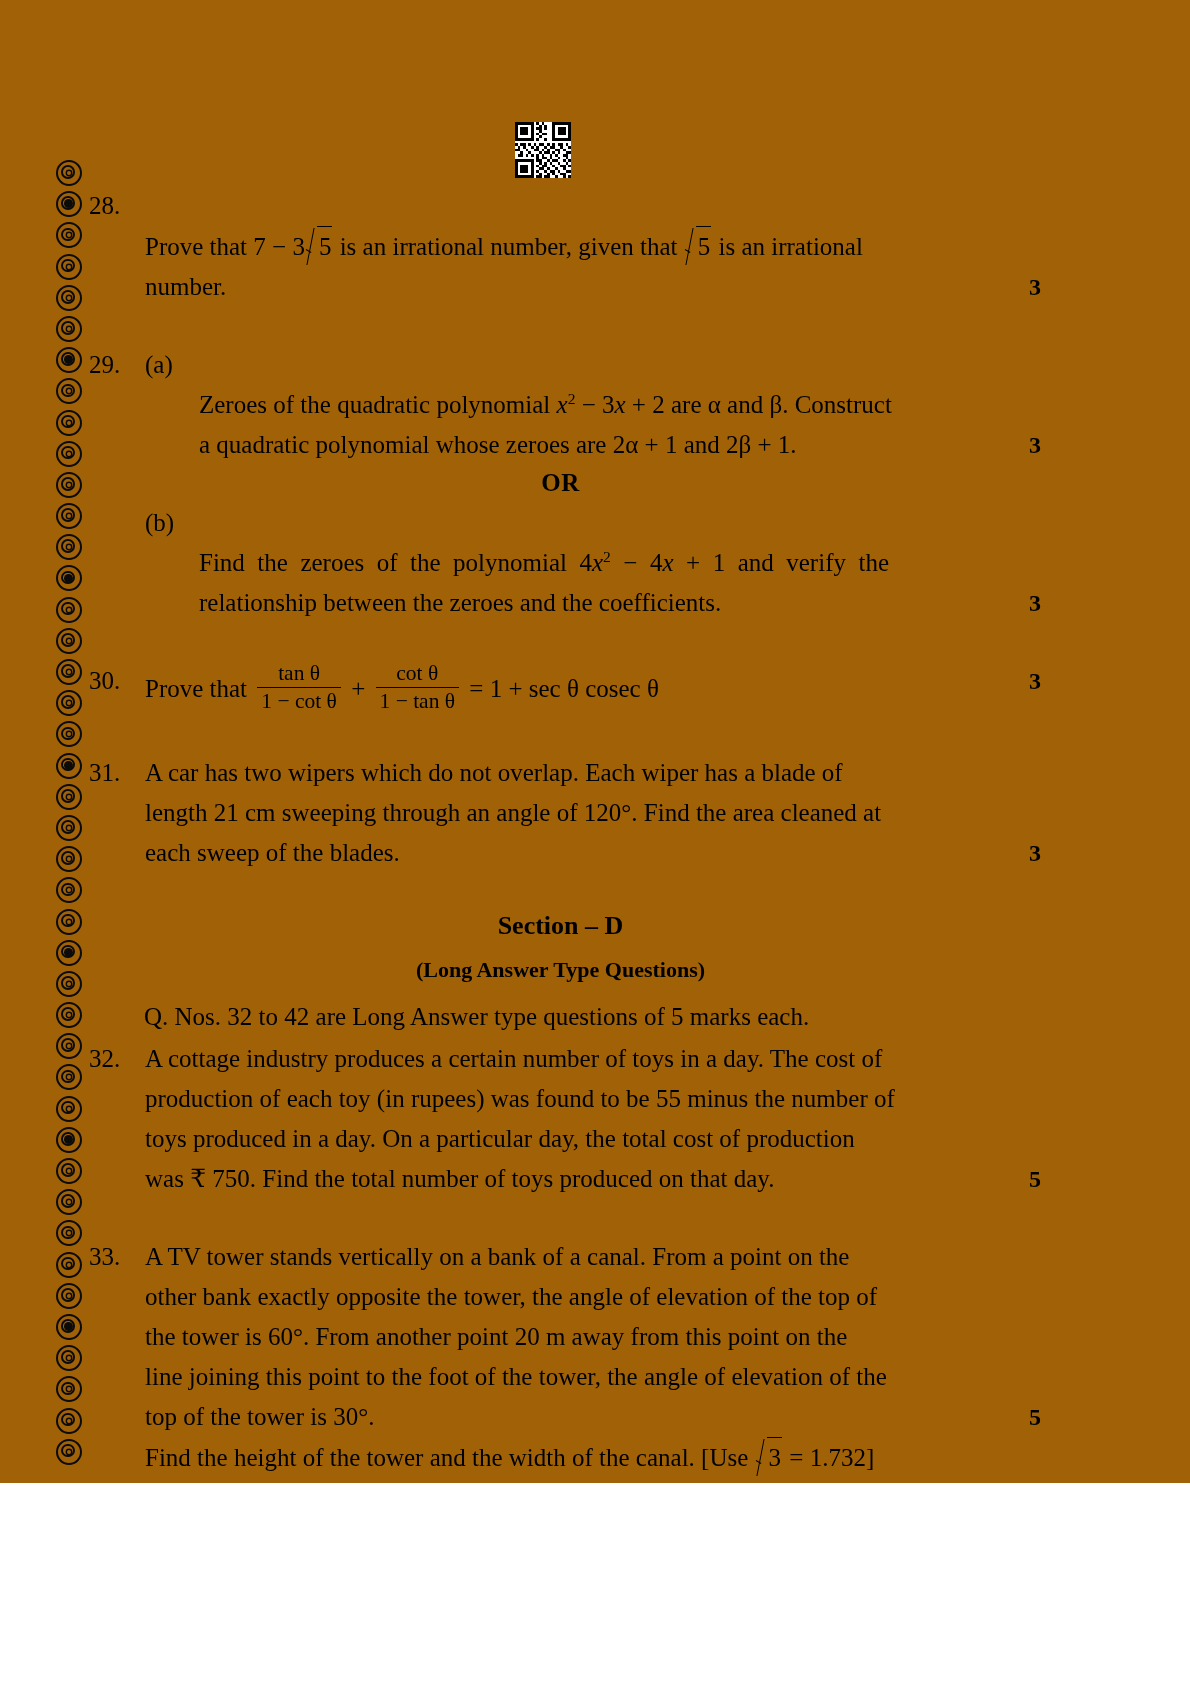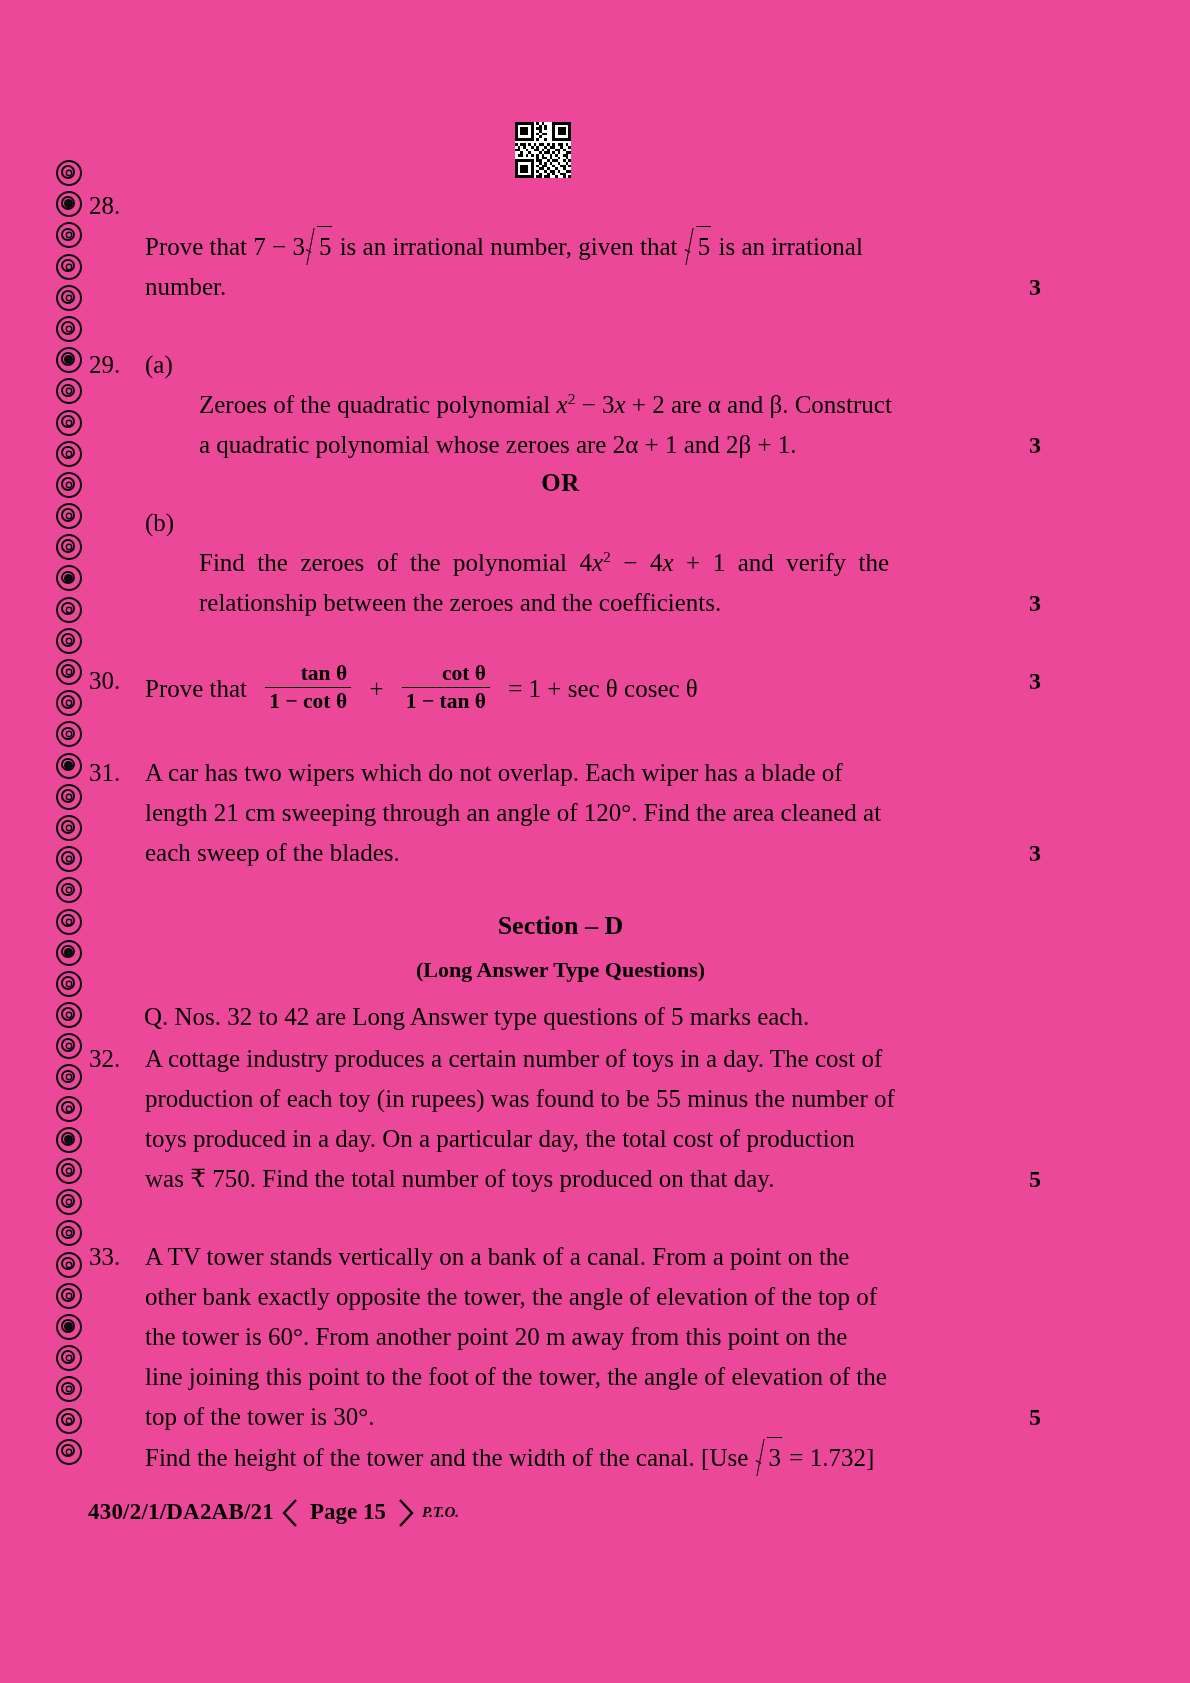--- a/index.html
+++ b/index.html
@@ -8,22 +8,22 @@
     padding: 0;
     background: #ffffff;
   }
   body {
     font-family: "Liberation Serif", "DejaVu Serif", serif;
     color: #000000;
   }
   #page {
     position: relative;
     width: 1190px;
-    height: 1683px;
-    background: #ec4899;
+    height: 1483px;
+    background: #a16207;
     overflow: hidden;
   }
 
   
   .spine {
     position: absolute;
     left: 52px;
     top: 160px;
     width: 34px;
     height: 1300px;
@@ -158,25 +158,24 @@
     top: 56%;
     width: 6px;
     border-top: 1.6px solid #000;
     transform: rotate(30deg);
     transform-origin: left center;
   }
 
   .frac {
     display: inline-block;
     vertical-align: -0.52em;
-    text-align: right;
-    margin: 0 12px;
+    text-align: center;
+    margin: 0 4px;
     font-size: 0.86em;
     line-height: 1.18;
-    font-weight: bold;
   }
   .frac .num { display: block; padding: 0 4px 1px 4px; }
   .frac .den {
     display: block;
     border-top: 1.7px solid #000;
     padding: 1px 4px 0 4px;
   }
 
   
   .sect-title {

